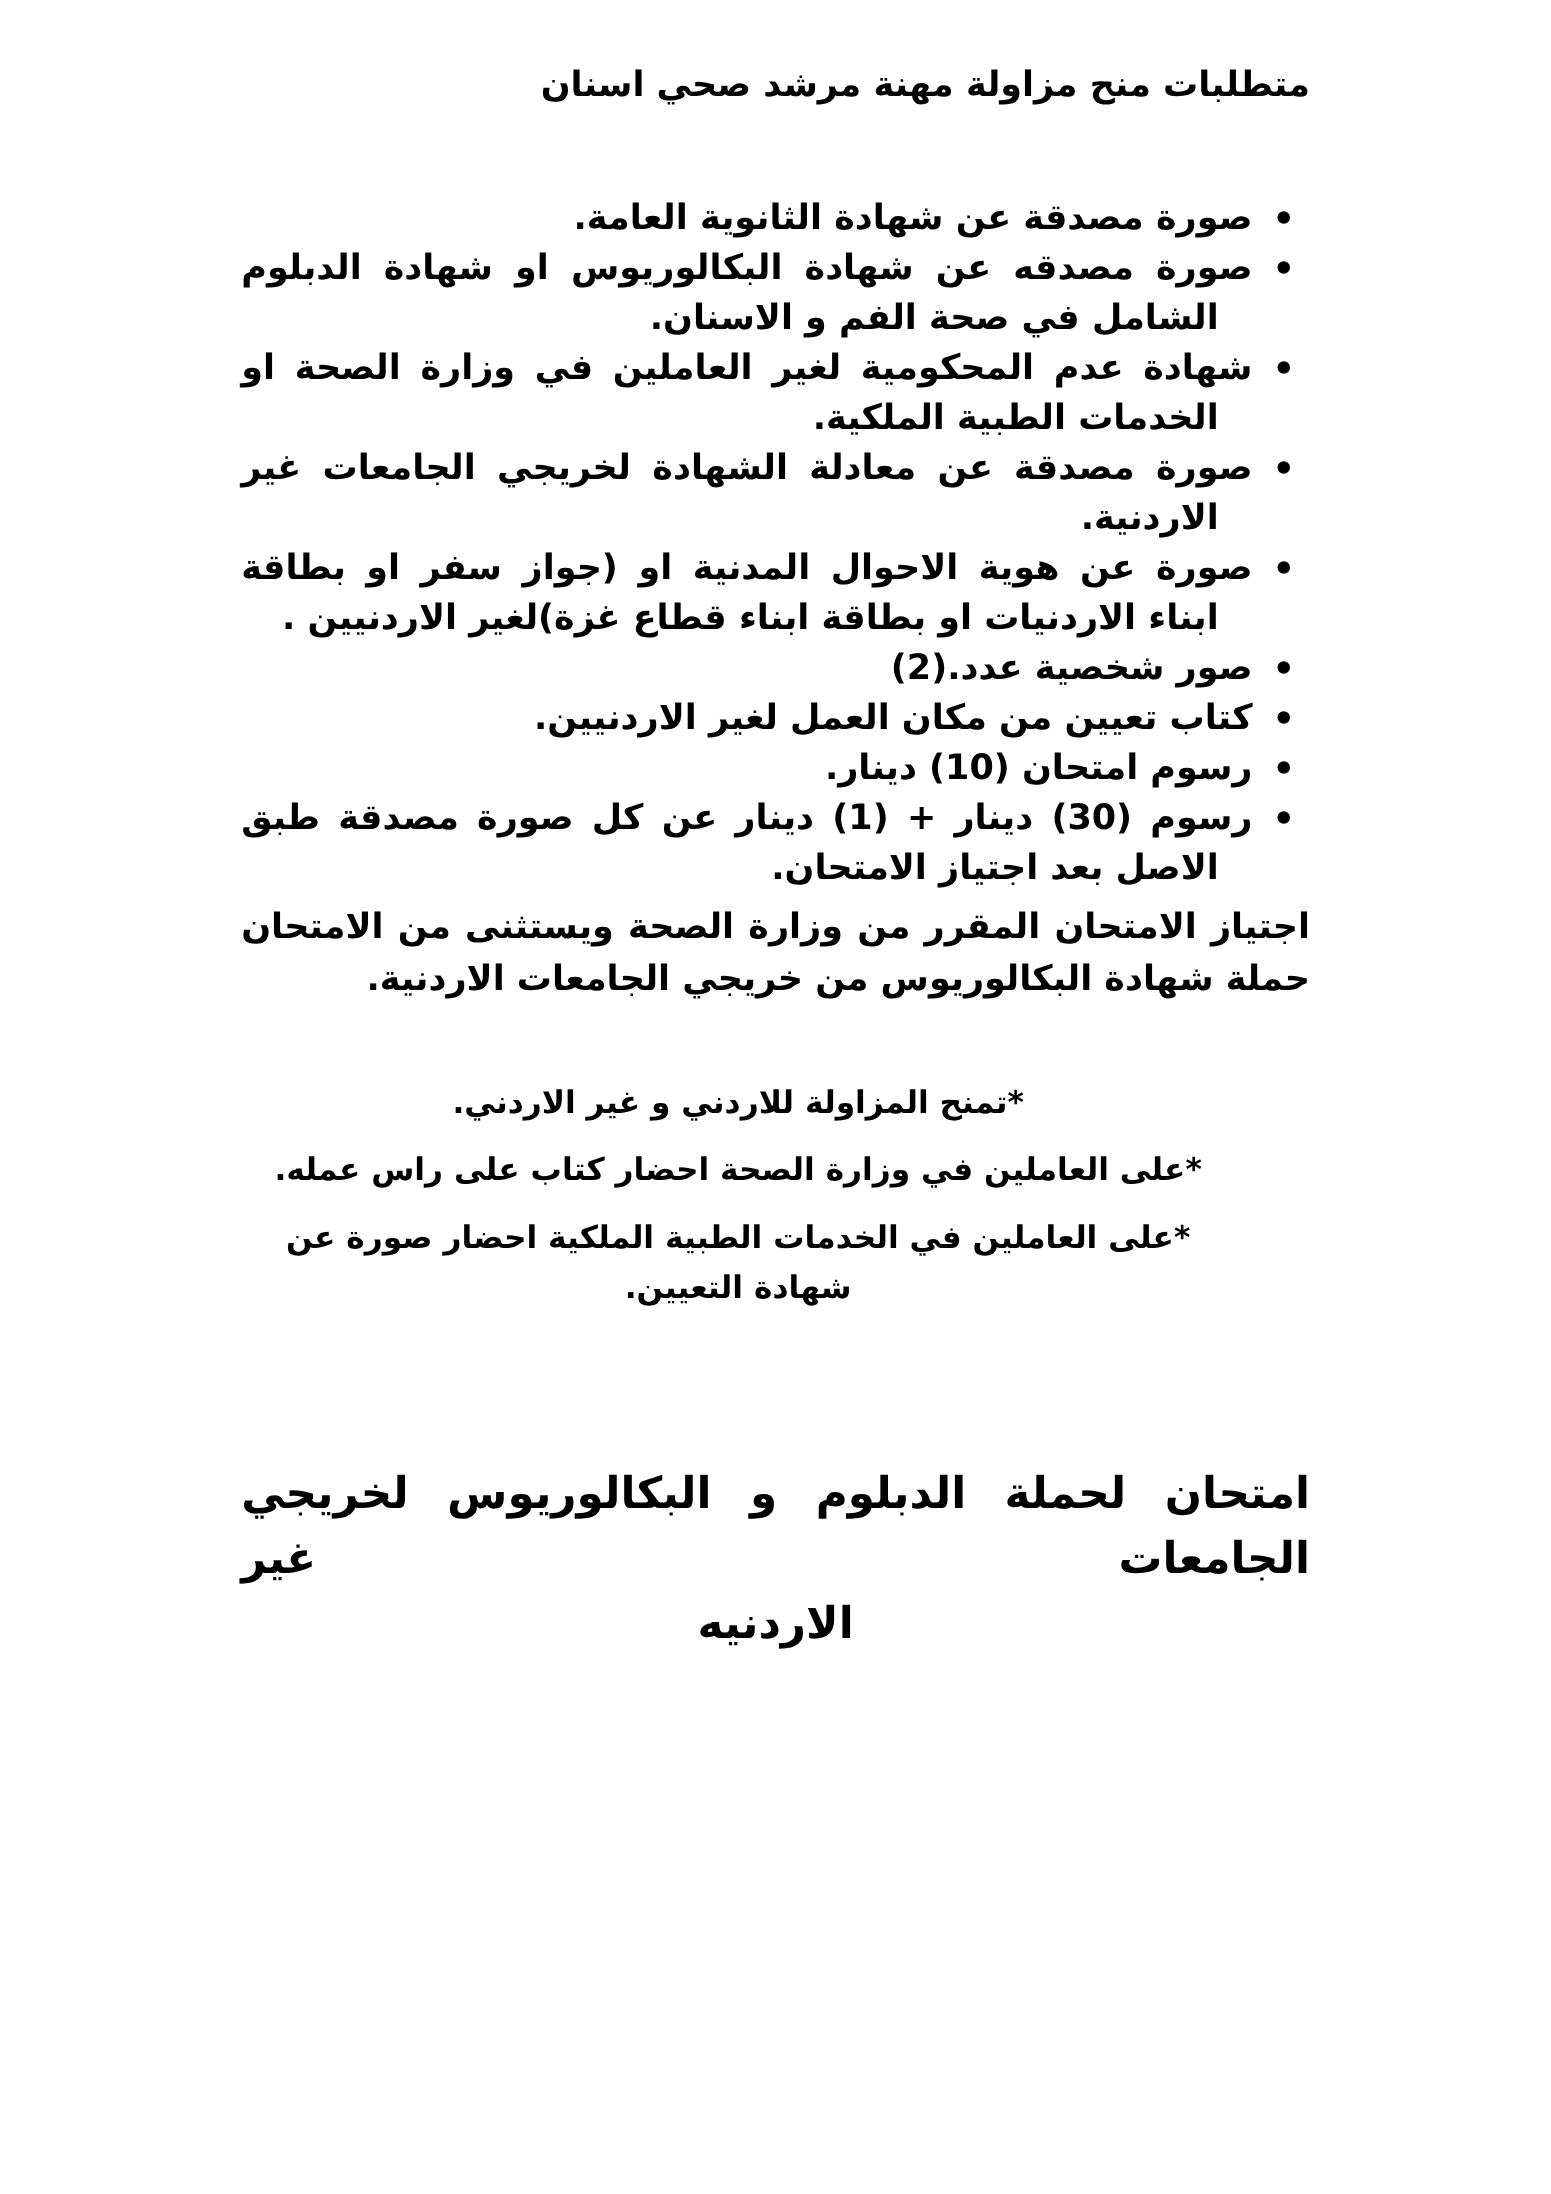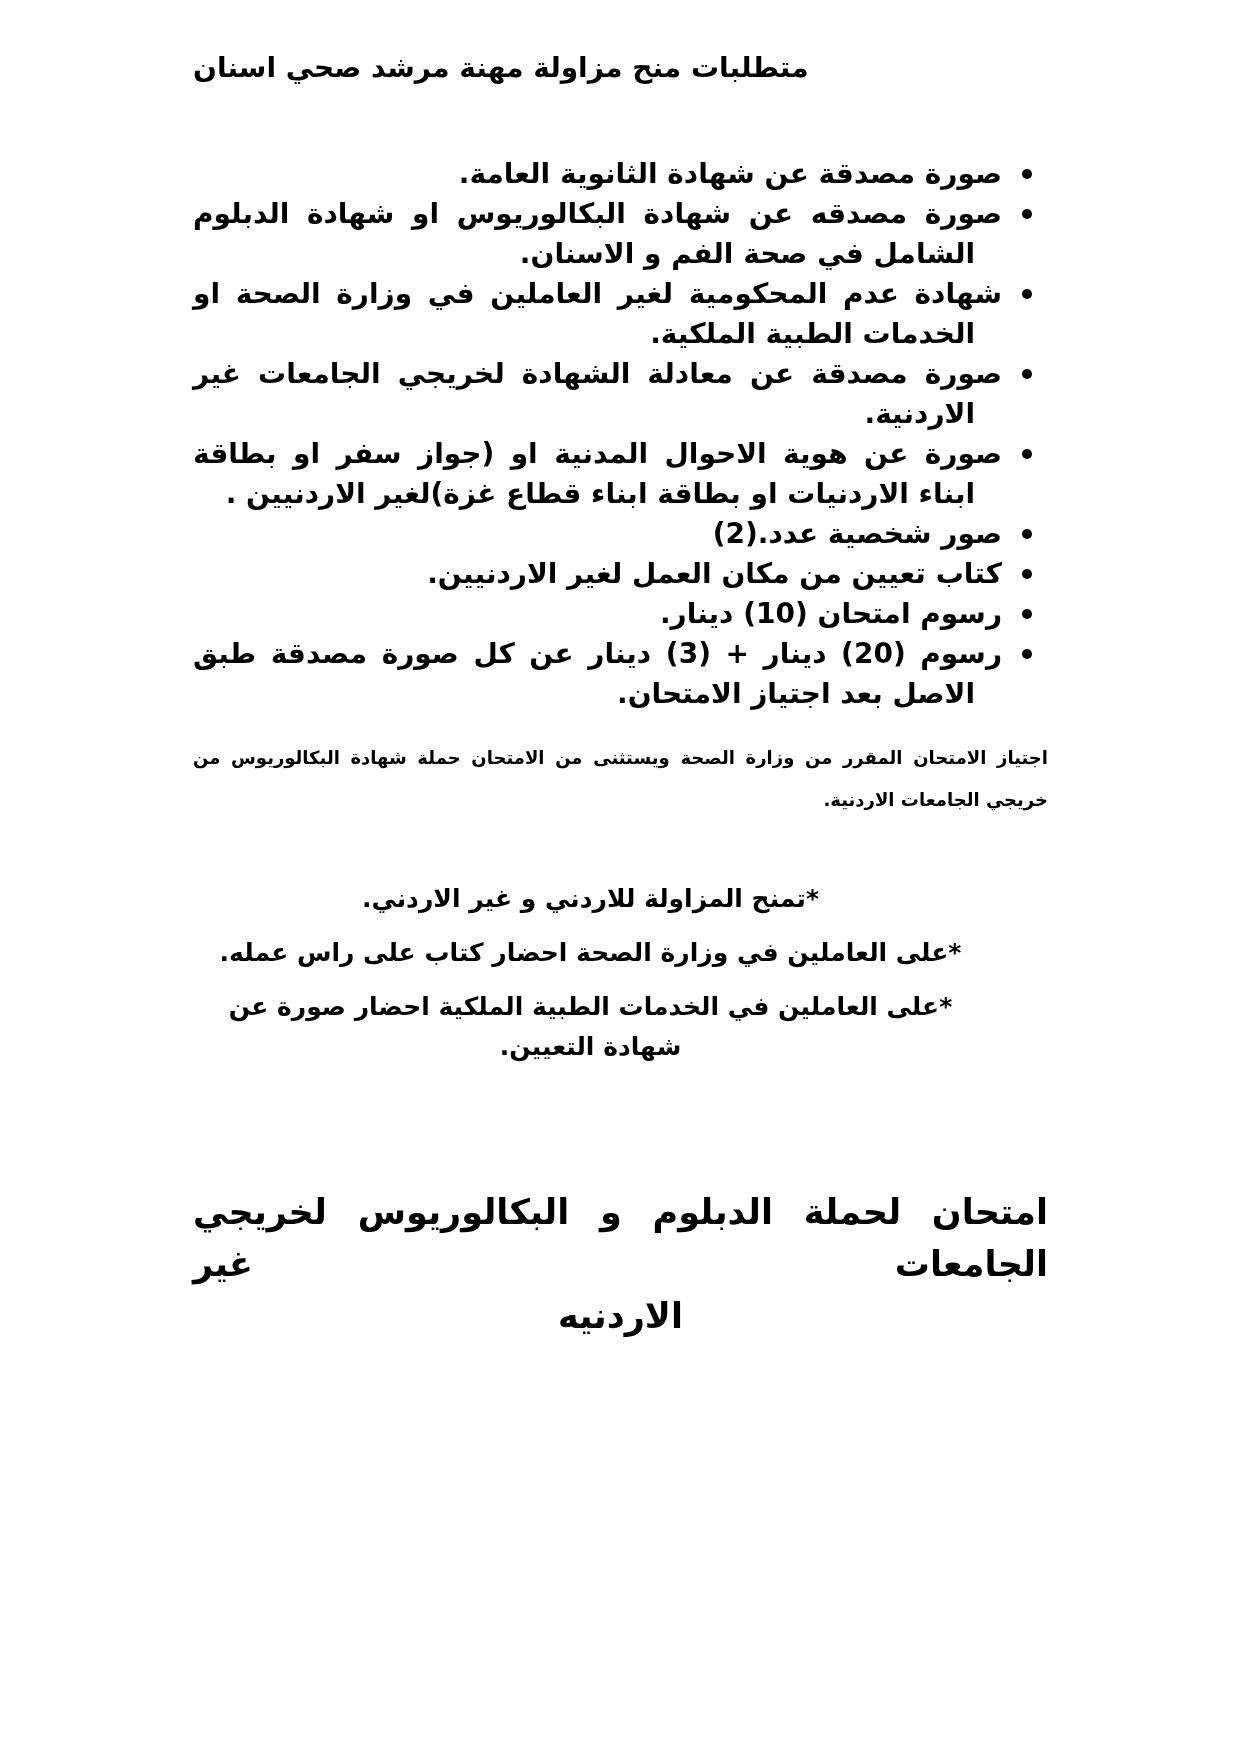--- a/index.html
+++ b/index.html
@@ -17,21 +17,21 @@
     overflow: hidden;
   }
   .page {
     width: 1241px;
     height: 1755px;
     box-sizing: border-box;
     padding: 48px 193px 0 193px;
     background: #ffffff;
   }
   .doc-title {
-    text-align: left;
+    text-align: right;
     font-size: 28px;
     line-height: 40px;
     margin: 0;
   }
   ul.req-list {
     list-style: none;
     margin: 66px 0 0 0;
     padding: 0;
     font-size: 28px;
     line-height: 40px;
@@ -46,22 +46,22 @@
     position: absolute;
     right: 16px;
     top: 15px;
     width: 10px;
     height: 10px;
     border-radius: 50%;
     background: #000000;
     display: block;
   }
   .exam-paragraph {
-    margin: 23px 0 0 0;
-    font-size: 18px;
+    margin: 6px 0 0 0;
+    font-size: 28px;
     line-height: 42px;
     text-align: justify;
   }
   .footnotes {
     margin-top: 58px;
     padding-right: 60px;
     font-size: 25px;
     line-height: 40px;
   }
   .footnote {
@@ -116,21 +116,21 @@
     <li>
       <span class="dot"></span>
       <span>كتاب تعيين من مكان العمل لغير الاردنيين.</span>
     </li>
     <li>
       <span class="dot"></span>
       <span>رسوم امتحان (10) دينار.</span>
     </li>
     <li>
       <span class="dot"></span>
-      <span>رسوم (20) دينار + (3) دينار عن كل صورة مصدقة طبق الاصل بعد اجتياز الامتحان.</span>
+      <span>رسوم (30) دينار + (1) دينار عن كل صورة مصدقة طبق الاصل بعد اجتياز الامتحان.</span>
     </li>
   </ul>
 
   <p class="exam-paragraph">اجتياز الامتحان المقرر من وزارة الصحة ويستثنى من الامتحان حملة شهادة البكالوريوس من خريجي الجامعات الاردنية.</p>
 
   <div class="footnotes">
     <p class="footnote">*تمنح المزاولة للاردني و غير الاردني.</p>
     <p class="footnote">*على العاملين في وزارة الصحة احضار كتاب على راس عمله.</p>
     <p class="footnote">*على العاملين في الخدمات الطبية الملكية احضار صورة عن شهادة التعيين.</p>
   </div>

